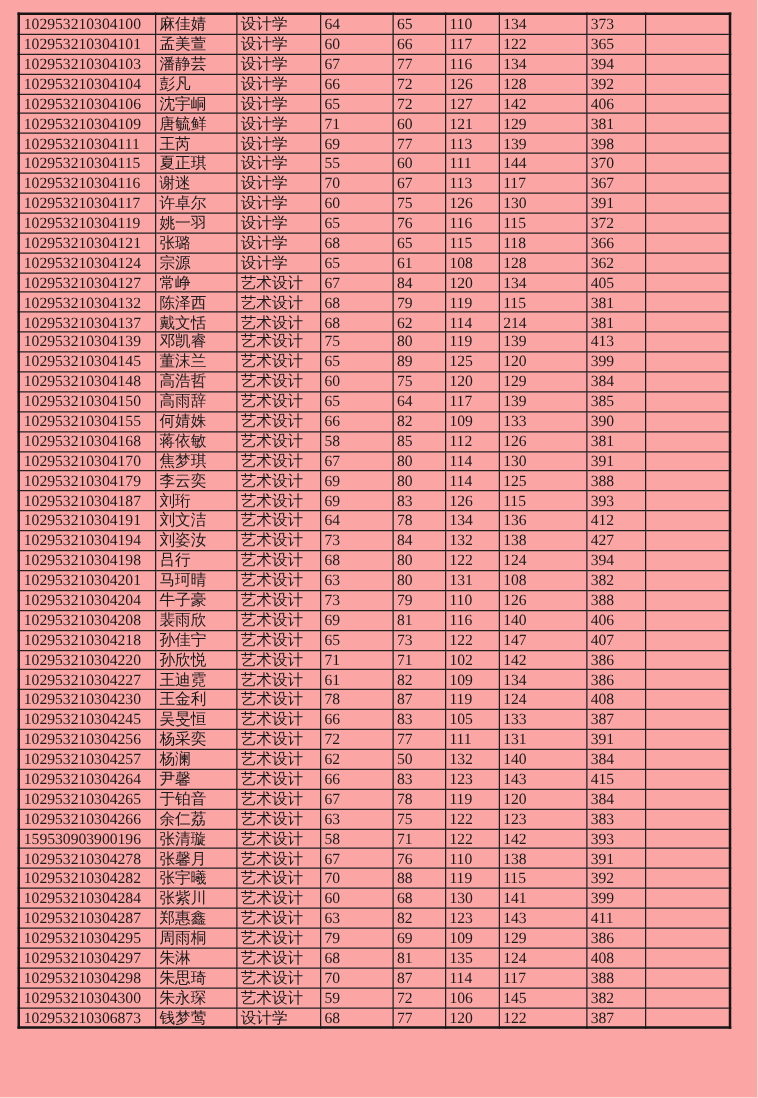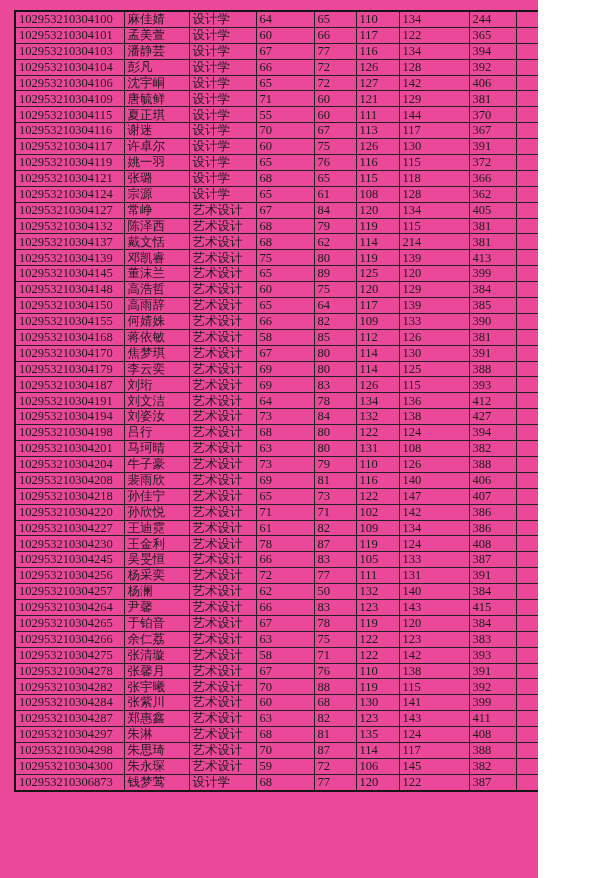--- a/index.html
+++ b/index.html
@@ -2,23 +2,23 @@
 <html><head>
 <meta charset="utf-8">
 <style>
   html, body {
     margin: 0;
     padding: 0;
     background: #ffffff;
   }
   .page {
     position: relative;
-    width: 538px;
+    width: 606px;
     height: 878px;
-    background: #ec4899;
+    background: #fca5a5;
     overflow: hidden;
     text-decoration: underline;
   }
   table.score-table {
     position: absolute;
     left: 14px;
     top: 10px;
     width: 569px;
     border-collapse: collapse;
     table-layout: fixed;
@@ -64,21 +64,21 @@
     </colgroup>
     <tbody>
         <tr>
           <td>102953210304100</td>
           <td>麻佳婧</td>
           <td>设计学</td>
           <td>64</td>
           <td>65</td>
           <td>110</td>
           <td>134</td>
-          <td>244</td>
+          <td>373</td>
           <td></td>
         </tr>
         <tr>
           <td>102953210304101</td>
           <td>孟美萱</td>
           <td>设计学</td>
           <td>60</td>
           <td>66</td>
           <td>117</td>
           <td>122</td>
@@ -123,20 +123,31 @@
           <td>唐毓鲜</td>
           <td>设计学</td>
           <td>71</td>
           <td>60</td>
           <td>121</td>
           <td>129</td>
           <td>381</td>
           <td></td>
         </tr>
         <tr>
+          <td>102953210304111</td>
+          <td>王芮</td>
+          <td>设计学</td>
+          <td>69</td>
+          <td>77</td>
+          <td>113</td>
+          <td>139</td>
+          <td>398</td>
+          <td></td>
+        </tr>
+        <tr>
           <td>102953210304115</td>
           <td>夏正琪</td>
           <td>设计学</td>
           <td>55</td>
           <td>60</td>
           <td>111</td>
           <td>144</td>
           <td>370</td>
           <td></td>
         </tr>
@@ -497,21 +508,21 @@
           <td>余仁荔</td>
           <td>艺术设计</td>
           <td>63</td>
           <td>75</td>
           <td>122</td>
           <td>123</td>
           <td>383</td>
           <td></td>
         </tr>
         <tr>
-          <td>102953210304275</td>
+          <td>159530903900196</td>
           <td>张清璇</td>
           <td>艺术设计</td>
           <td>58</td>
           <td>71</td>
           <td>122</td>
           <td>142</td>
           <td>393</td>
           <td></td>
         </tr>
         <tr>
@@ -552,20 +563,31 @@
           <td>郑惠鑫</td>
           <td>艺术设计</td>
           <td>63</td>
           <td>82</td>
           <td>123</td>
           <td>143</td>
           <td>411</td>
           <td></td>
         </tr>
         <tr>
+          <td>102953210304295</td>
+          <td>周雨桐</td>
+          <td>艺术设计</td>
+          <td>79</td>
+          <td>69</td>
+          <td>109</td>
+          <td>129</td>
+          <td>386</td>
+          <td></td>
+        </tr>
+        <tr>
           <td>102953210304297</td>
           <td>朱淋</td>
           <td>艺术设计</td>
           <td>68</td>
           <td>81</td>
           <td>135</td>
           <td>124</td>
           <td>408</td>
           <td></td>
         </tr>

